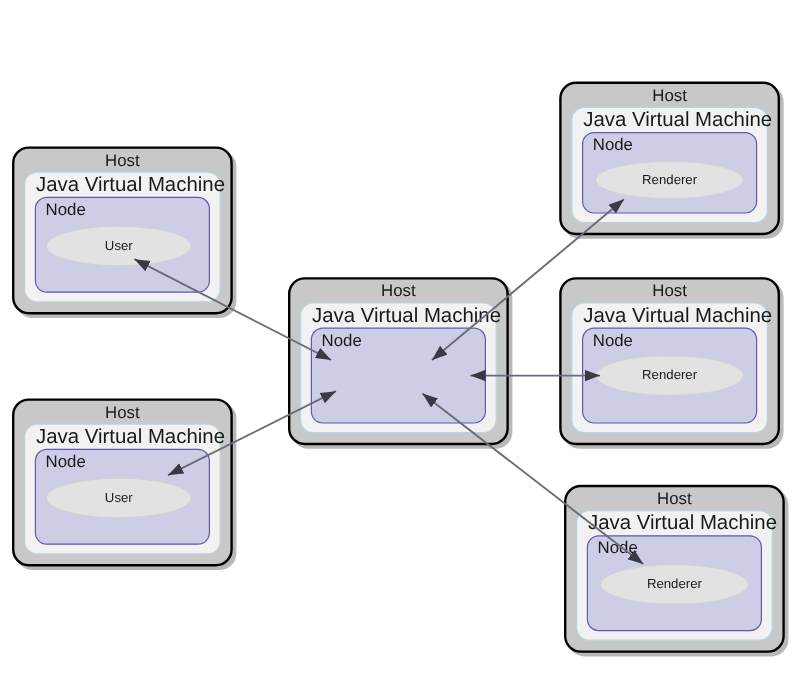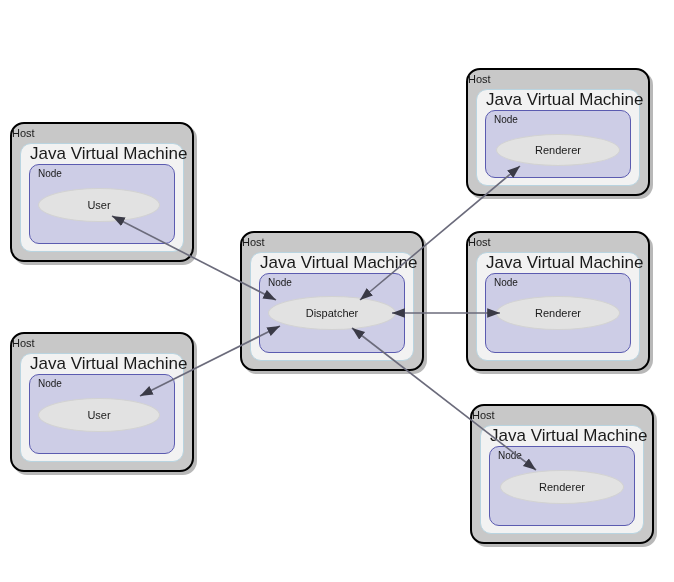--- a/index.html
+++ b/index.html
@@ -38,21 +38,22 @@
     border: 2px solid #000000;
     border-radius: 14px;
     box-shadow: 3px 3px 0 0 rgba(0,0,0,0.28);
     z-index: 2;
   }
   .host-label {
     position: absolute;
     top: 2px;
     left: 0;
     right: 0;
-    font-size: 11px;
+    text-align: center;
+    font-size: 14px;
     color: #1a1a1a;
     line-height: 14px;
     white-space: nowrap;
   }
 
   
   .jvm {
     position: absolute;
     box-sizing: border-box;
     background: #f2f2f2;
@@ -82,21 +83,21 @@
     border-radius: 10px;
     left: 8px;
     right: 8px;
     top: 20px;
     bottom: 7px;
   }
   .node-label {
     position: absolute;
     top: 2px;
     left: 8px;
-    font-size: 10px;
+    font-size: 14px;
     color: #1a1a1a;
     line-height: 14px;
     white-space: nowrap;
   }
 
   
   .component {
     position: absolute;
     box-sizing: border-box;
     background: #e2e2e2;
@@ -193,23 +194,20 @@
         <line x1="352" y1="328" x2="536" y2="470" stroke="#6b6b7b" stroke-width="1.6" marker-end="url(#arrowEnd)" marker-start="url(#arrowStart)"></line>
       </g>
   </svg>
 
 <div class="component" style="left: 38px; top: 188px; width: 122px; height: 34px; position: absolute; z-index: 4;">
       <span class="component-label">User</span>
     </div>
     <div class="component" style="left: 38px; top: 398px; width: 122px; height: 34px; position: absolute; z-index: 4;">
       <span class="component-label">User</span>
     </div>
-    <div class="component" style="left: 268px; top: 296px; width: 128px; height: 34px; position: absolute; z-index: 4;">
-      <span class="component-label">Dispatcher</span>
-    </div>
     <div class="component" style="left: 496px; top: 134px; width: 124px; height: 32px; position: absolute; z-index: 4;">
       <span class="component-label">Renderer</span>
     </div>
     <div class="component" style="left: 496px; top: 296px; width: 124px; height: 34px; position: absolute; z-index: 4;">
       <span class="component-label">Renderer</span>
     </div>
     <div class="component" style="left: 500px; top: 470px; width: 124px; height: 34px; position: absolute; z-index: 4;">
       <span class="component-label">Renderer</span>
     </div>
   </div>

